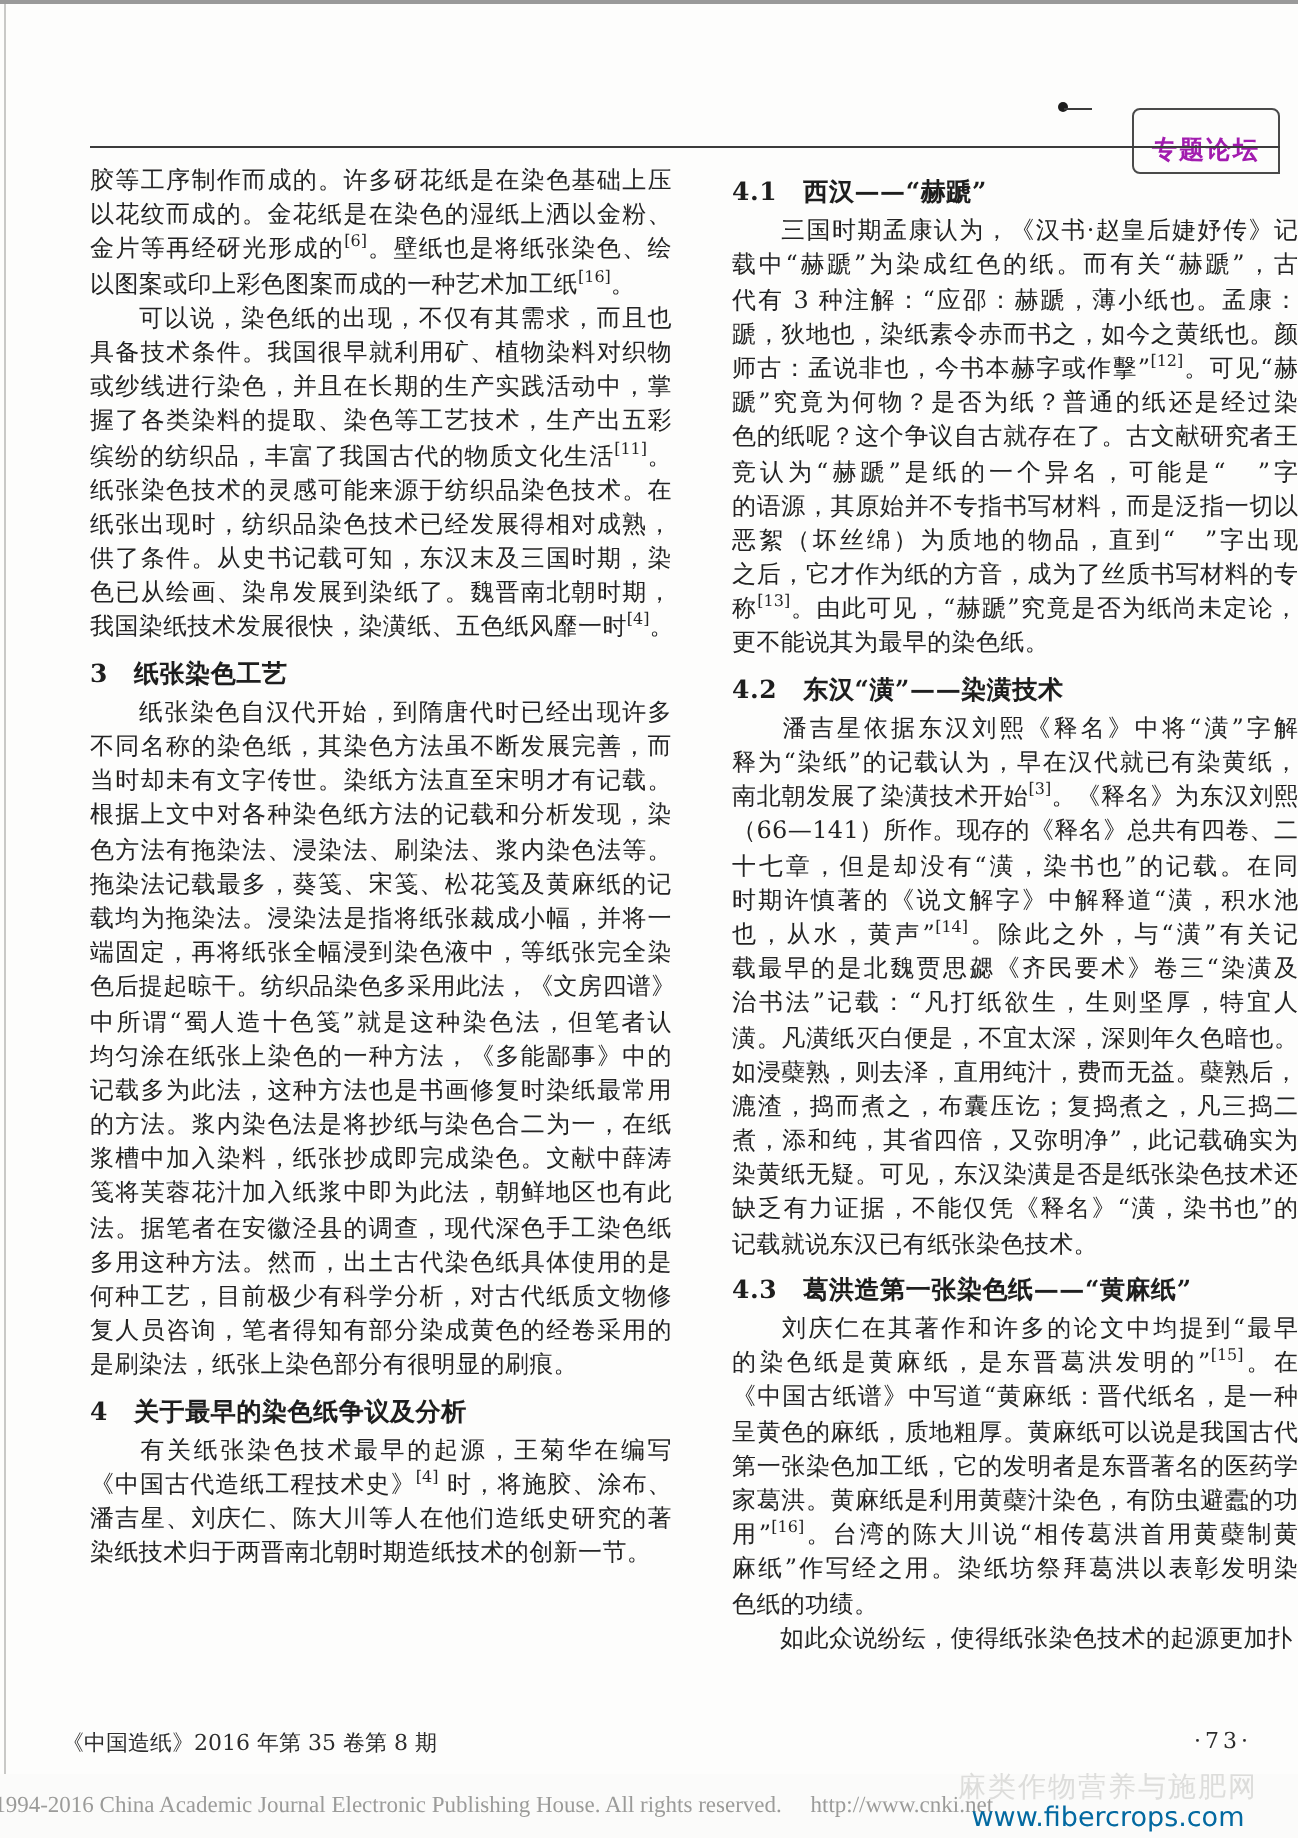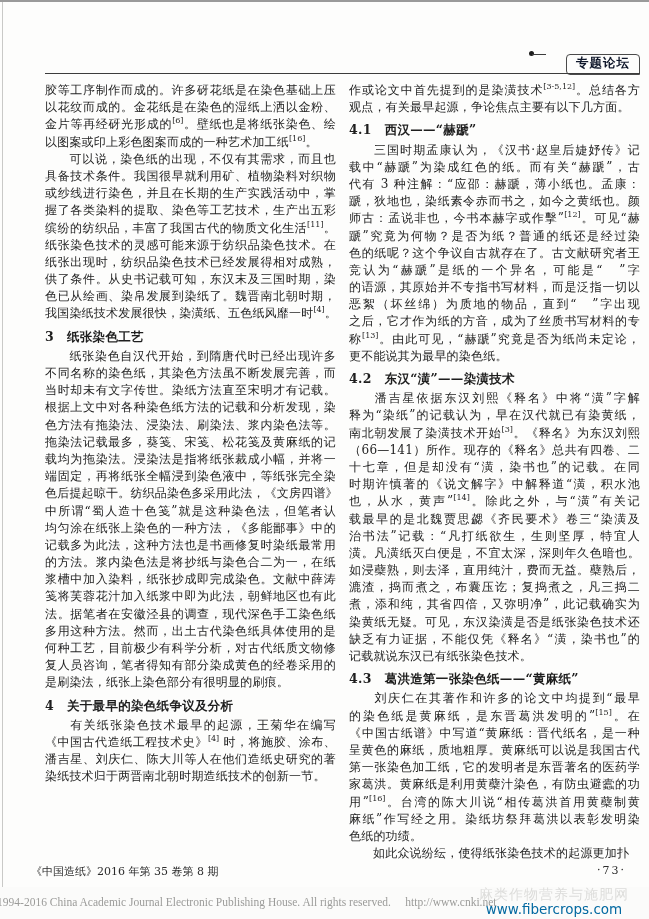--- a/index.html
+++ b/index.html
@@ -19,35 +19,35 @@
     background:#c9c9c7;
   }
   
   .header-rule{
     position:absolute;left:45px;top:71px;width:595px;height:1px;
     background:#3c3c3c;
   }
   .tab{
     position:absolute;right:9px;top:52px;
     border:1px solid #4a4a4a;border-radius:4px 4px 0 4px;
-    padding:0 9px 2px 9px;
+    padding:12px 9px 2px 9px;
     background:#fdfdfc;
-    font-size:12.5px;font-weight:bold;color:#0f172a;
+    font-size:12.5px;font-weight:bold;color:#a21caf;
     letter-spacing:1px;
   }
   .tab-leader{
     position:absolute;right:103px;top:52px;width:14px;height:1px;background:#3c3c3c;
   }
   .tab-dot{
     position:absolute;right:115px;top:49px;width:5px;height:5px;border-radius:50%;background:#1d1d1d;
   }
   
   .columns{
     position:absolute;left:45px;top:80px;width:595px;height:778px;
-    display:flex;gap:13px;
+    display:flex;gap:30px;
   }
   .col{width:291px;color:#232323;}
   .line{
     font-size:12px;line-height:17.2px;height:17.2px;
     white-space:nowrap;overflow:hidden;
     text-align:justify;text-align-last:justify;
     letter-spacing:0.2px;
   }
   .para .line:last-child{text-align-last:left;}
   .line .ind{display:inline-block;width:24px;}
@@ -140,24 +140,20 @@
         </div>
         <div class="sec-heading"><span class="sec-num">4</span><span>关于最早的染色纸争议及分析</span></div>
         <div class="para">
           <div class="line"><span class="ind"></span>有关纸张染色技术最早的起源，王菊华在编写</div>
           <div class="line">《中国古代造纸工程技术史》<sup>[4]</sup> 时，将施胶、涂布、</div>
           <div class="line">潘吉星、刘庆仁、陈大川等人在他们造纸史研究的著</div>
           <div class="line">染纸技术归于两晋南北朝时期造纸技术的创新一节。</div>
         </div>
       </div>
     <div class="col">
-        <div class="para">
-          <div class="line">作或论文中首先提到的是染潢技术<sup>[3-5,12]</sup>。总结各方</div>
-          <div class="line">观点，有关最早起源，争论焦点主要有以下几方面。</div>
-        </div>
         <div class="sec-heading"><span class="sec-num">4.1</span><span>西汉——“赫蹏”</span></div>
         <div class="para">
           <div class="line"><span class="ind"></span>三国时期孟康认为，《汉书·赵皇后婕妤传》记</div>
           <div class="line">载中“赫蹏”为染成红色的纸。而有关“赫蹏”，古</div>
           <div class="line">代有 3 种注解：“应邵：赫蹏，薄小纸也。孟康：</div>
           <div class="line">蹏，狄地也，染纸素令赤而书之，如今之黄纸也。颜</div>
           <div class="line">师古：孟说非也，今书本赫字或作擊”<sup>[12]</sup>。可见“赫</div>
           <div class="line">蹏”究竟为何物？是否为纸？普通的纸还是经过染</div>
           <div class="line">色的纸呢？这个争议自古就存在了。古文献研究者王</div>
           <div class="line">竞认为“赫蹏”是纸的一个异名，可能是“　”字</div>

